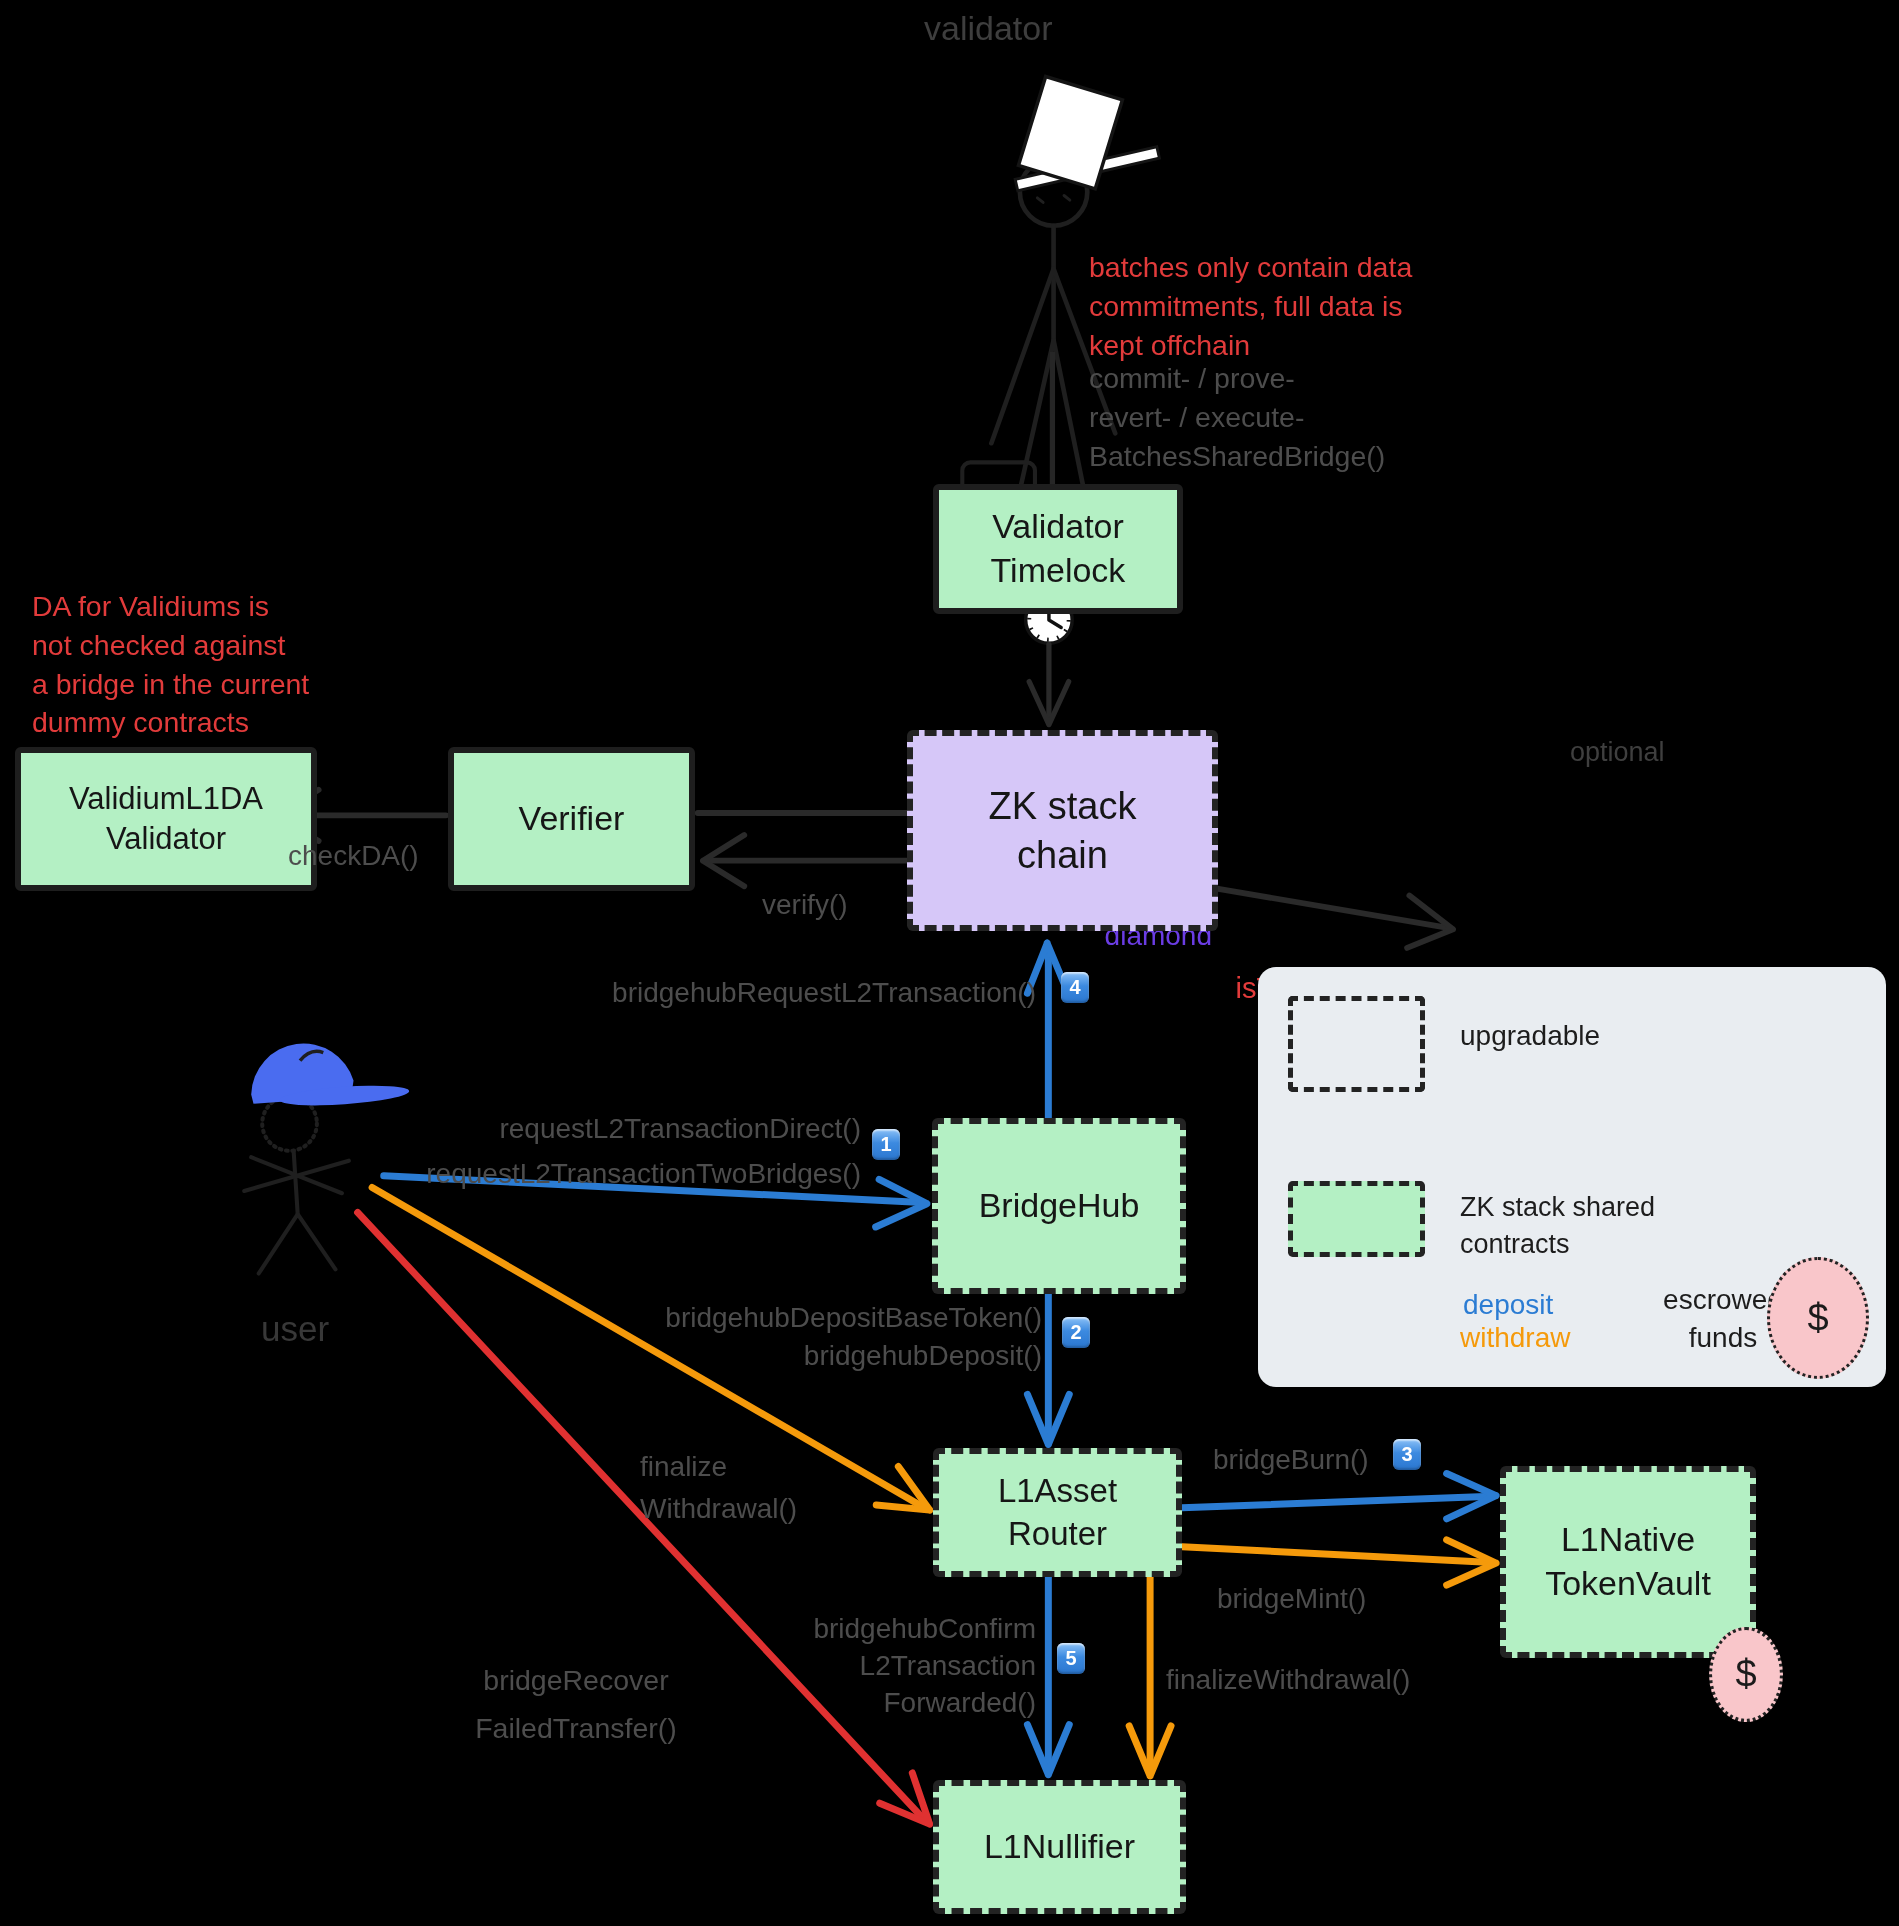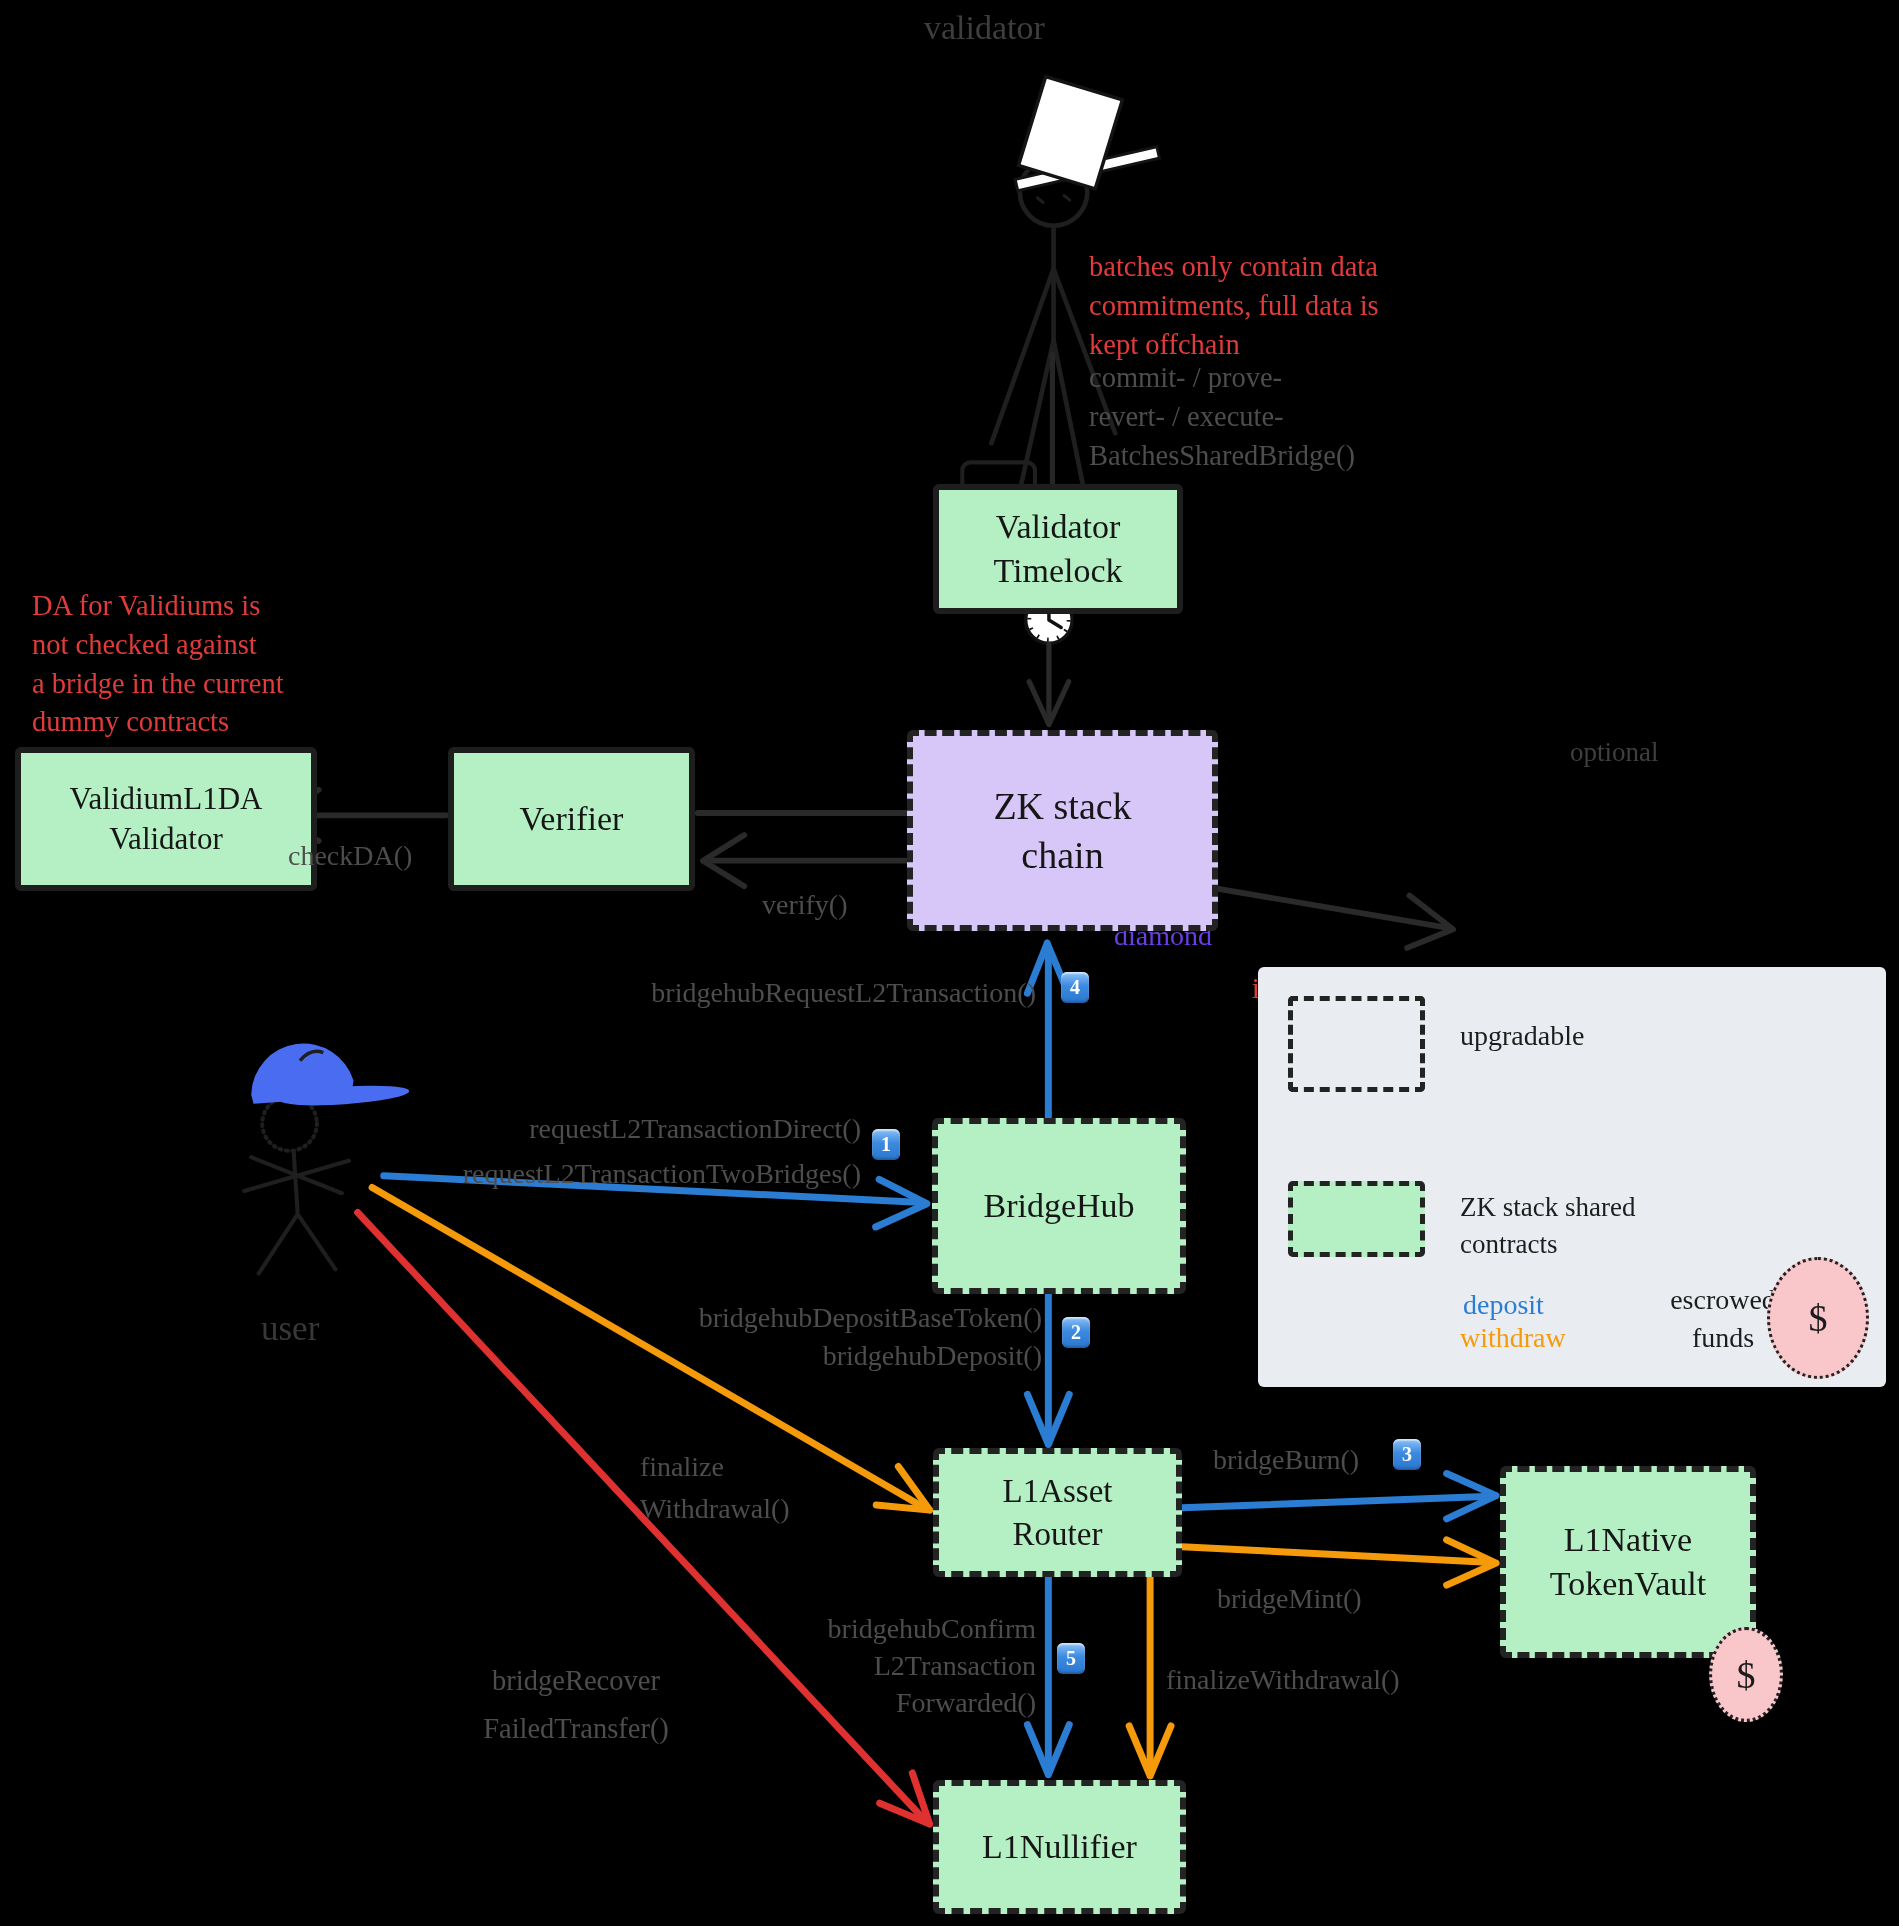--- a/index.html
+++ b/index.html
@@ -1,17 +1,17 @@
 <!DOCTYPE html>
 <html style="font-size:9.3px"><head>
 <meta charset="utf-8">
 <style>
   html,body{margin:0;padding:0;background:#000;}
   #canvas{position:relative;width:1899px;height:1926px;background:#000000;overflow:hidden;
-          font-family:Liberation Serif, serif;}
+          font-family:Liberation Sans, sans-serif;}
   #wires{position:absolute;left:0;top:0;}
   .box{position:absolute;box-sizing:border-box;display:flex;align-items:center;justify-content:center;
        text-align:center;font-size:34px;font-weight:500;color:#161616;border-radius:5.8px;
        line-height:1.28;white-space:pre-line;}
   .solid{border:6.4px solid #1e1e1e;}
   .dashed{border:6.4px dashed #232323;}
   .green{background:#b4f0c4;}
   .purple{background:#d6c7f8;}
   .ghost{background:transparent;color:#3c3c3c;border-color:#2c2c2c;}
   .lbl{position:absolute;white-space:pre-line;color:#4d4d4d;font-size:28px;line-height:1.36;}
@@ -20,21 +20,21 @@
   .bluetxt{color:#2b7cd3;}
   .orangetxt{color:#f59a0b;}
   .darktxt{color:#1d1d1d;}
   .r{text-align:right;}
   .c{text-align:center;}
   .badge{position:absolute;width:28px;height:31px;border-radius:5.8px;display:flex;align-items:center;
          justify-content:center;color:#fff;font-weight:bold;font-size:20px;
          background:linear-gradient(180deg,#8cc2f8 0%,#3c8ae0 45%,#2b77d0 100%);
          box-shadow:inset 0 1.7px 1.7px rgba(255,255,255,.65), inset 0 -1.7px 2.3px rgba(0,0,0,.25);}
   .legend{position:absolute;left:1258px;top:967px;width:628px;height:420px;background:#e9edf1;
-          border-radius:6px;}
+          border-radius:18px;}
   .lrect{position:absolute;box-sizing:border-box;border:5.8px dashed #232323;border-radius:4.7px;}
   .coin{position:absolute;box-sizing:border-box;background:#f9c6ca;border:3.5px dotted #222;
         border-radius:50%;display:flex;align-items:center;justify-content:center;
         font-size:38px;color:#1b1b1b;}
 </style>
 </head>
 <body>
 
 <div id="canvas">
 

